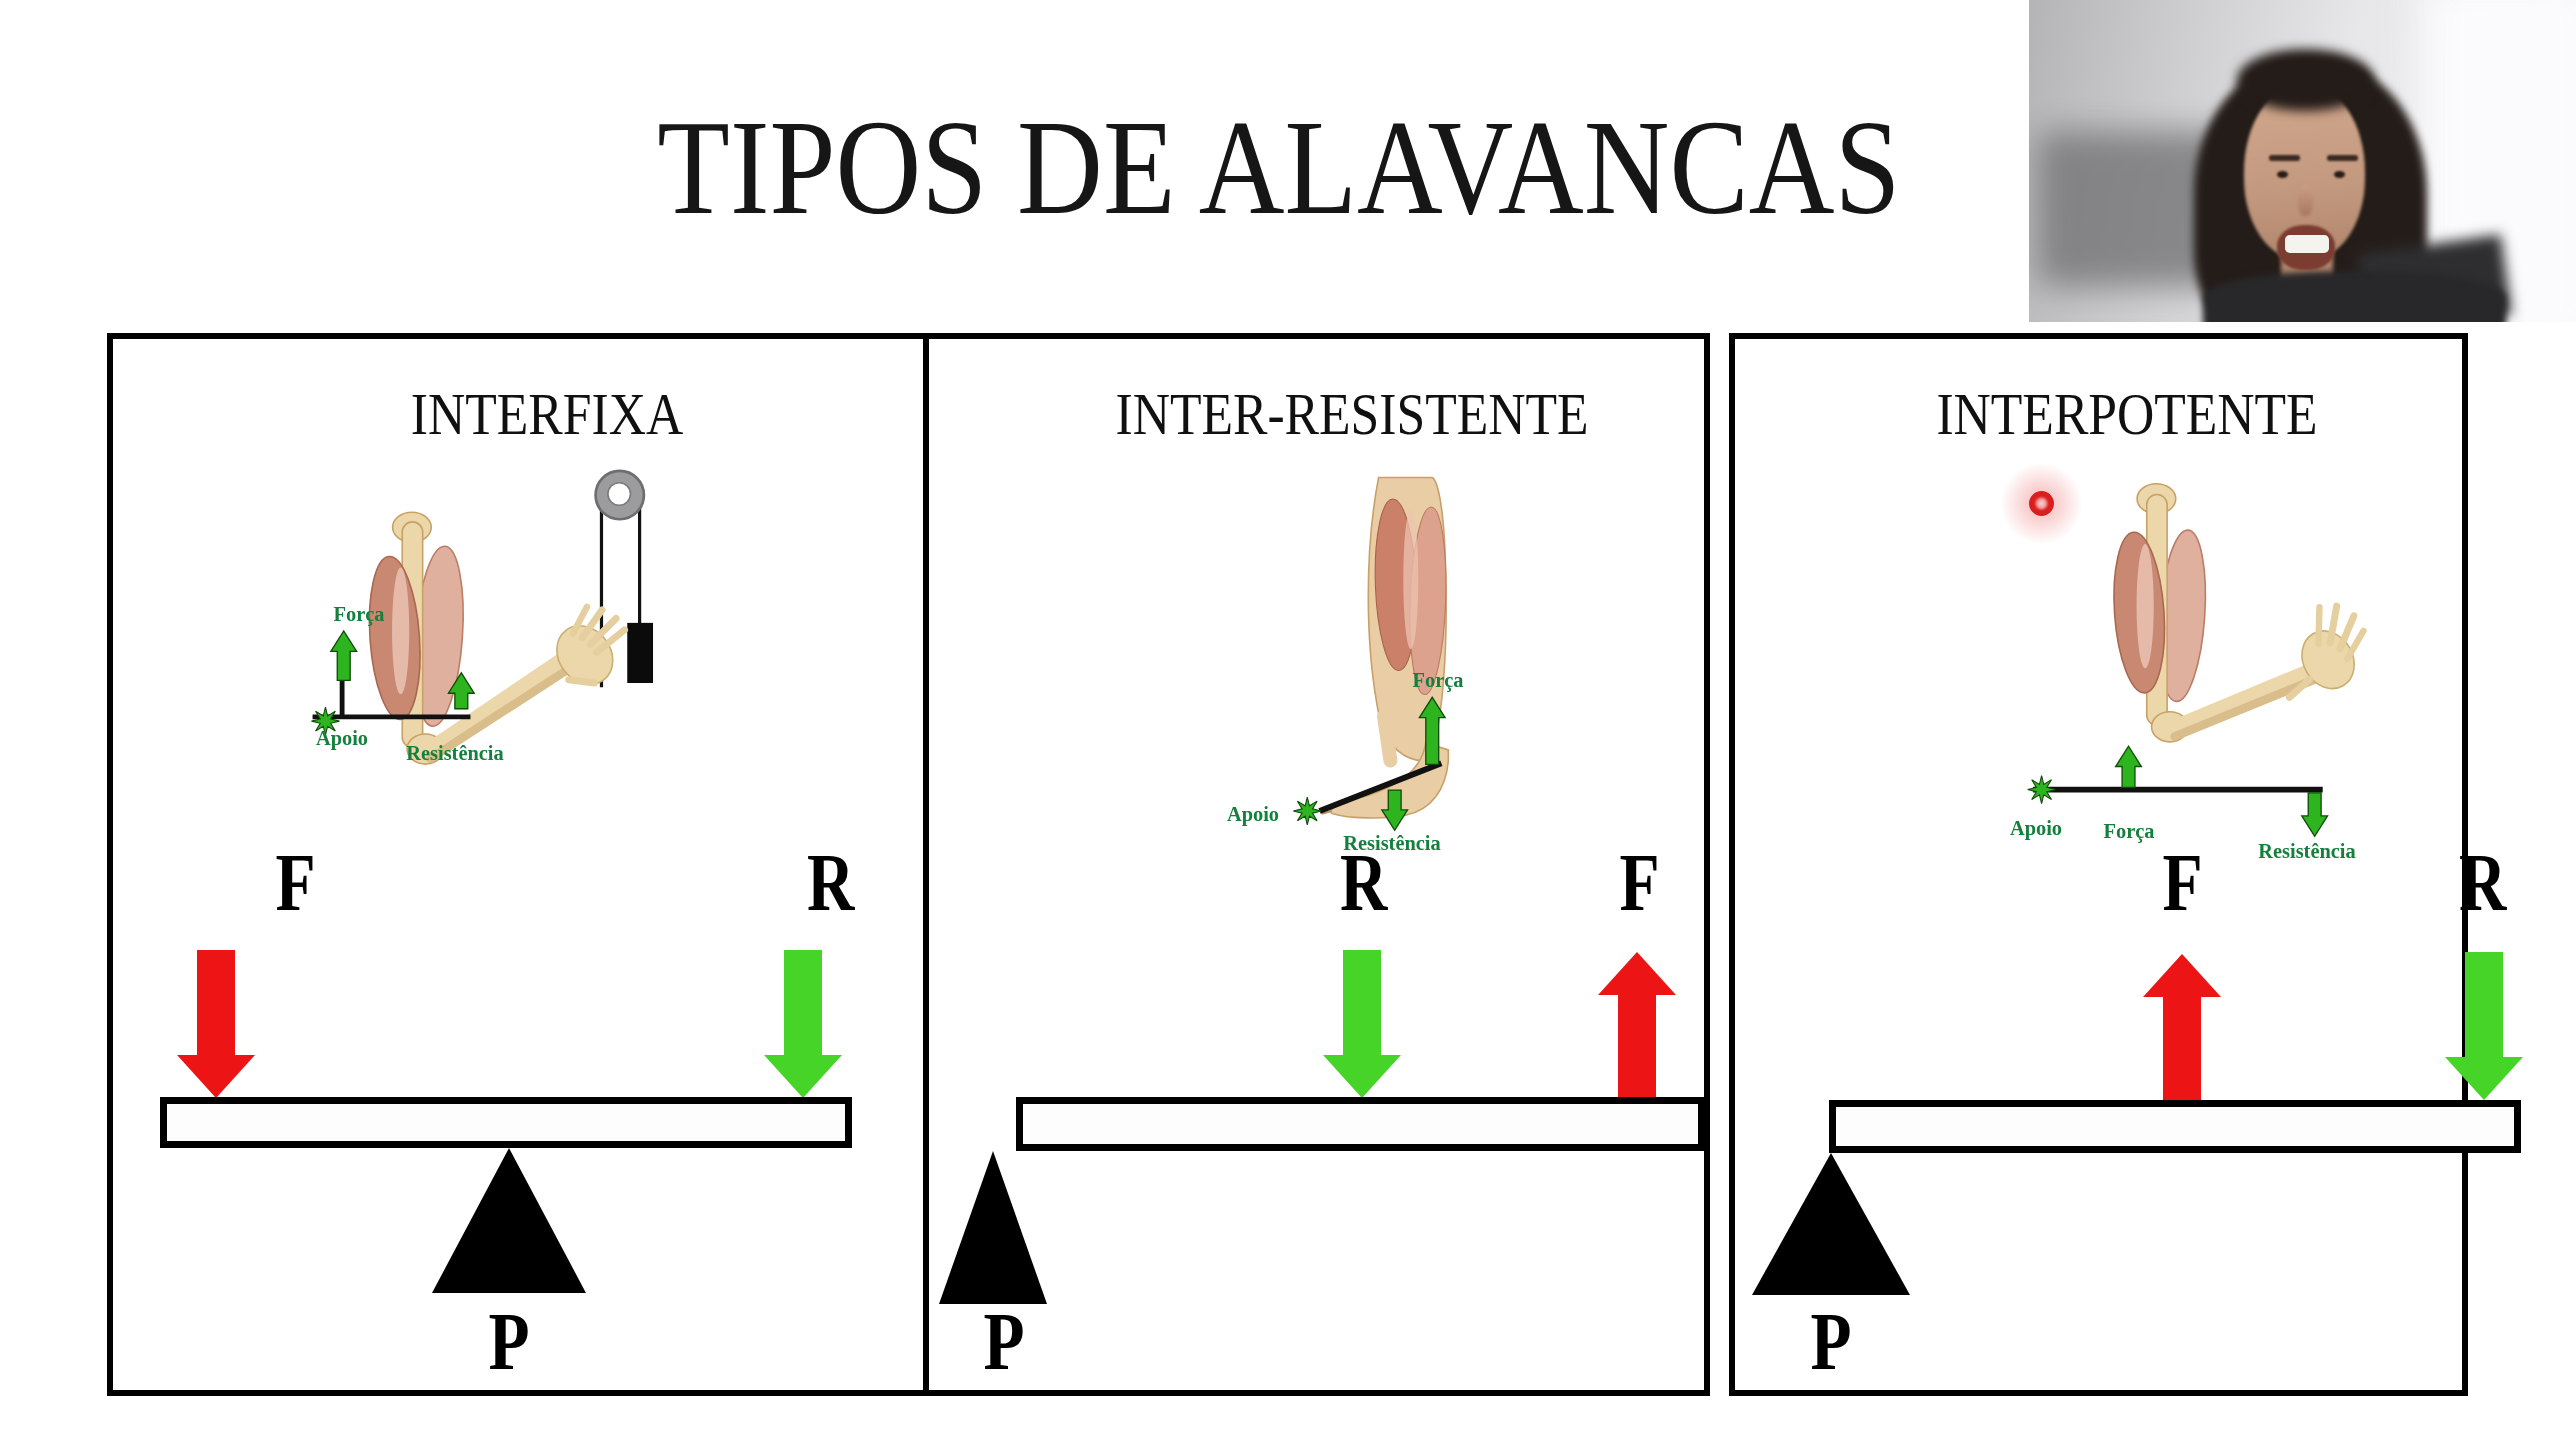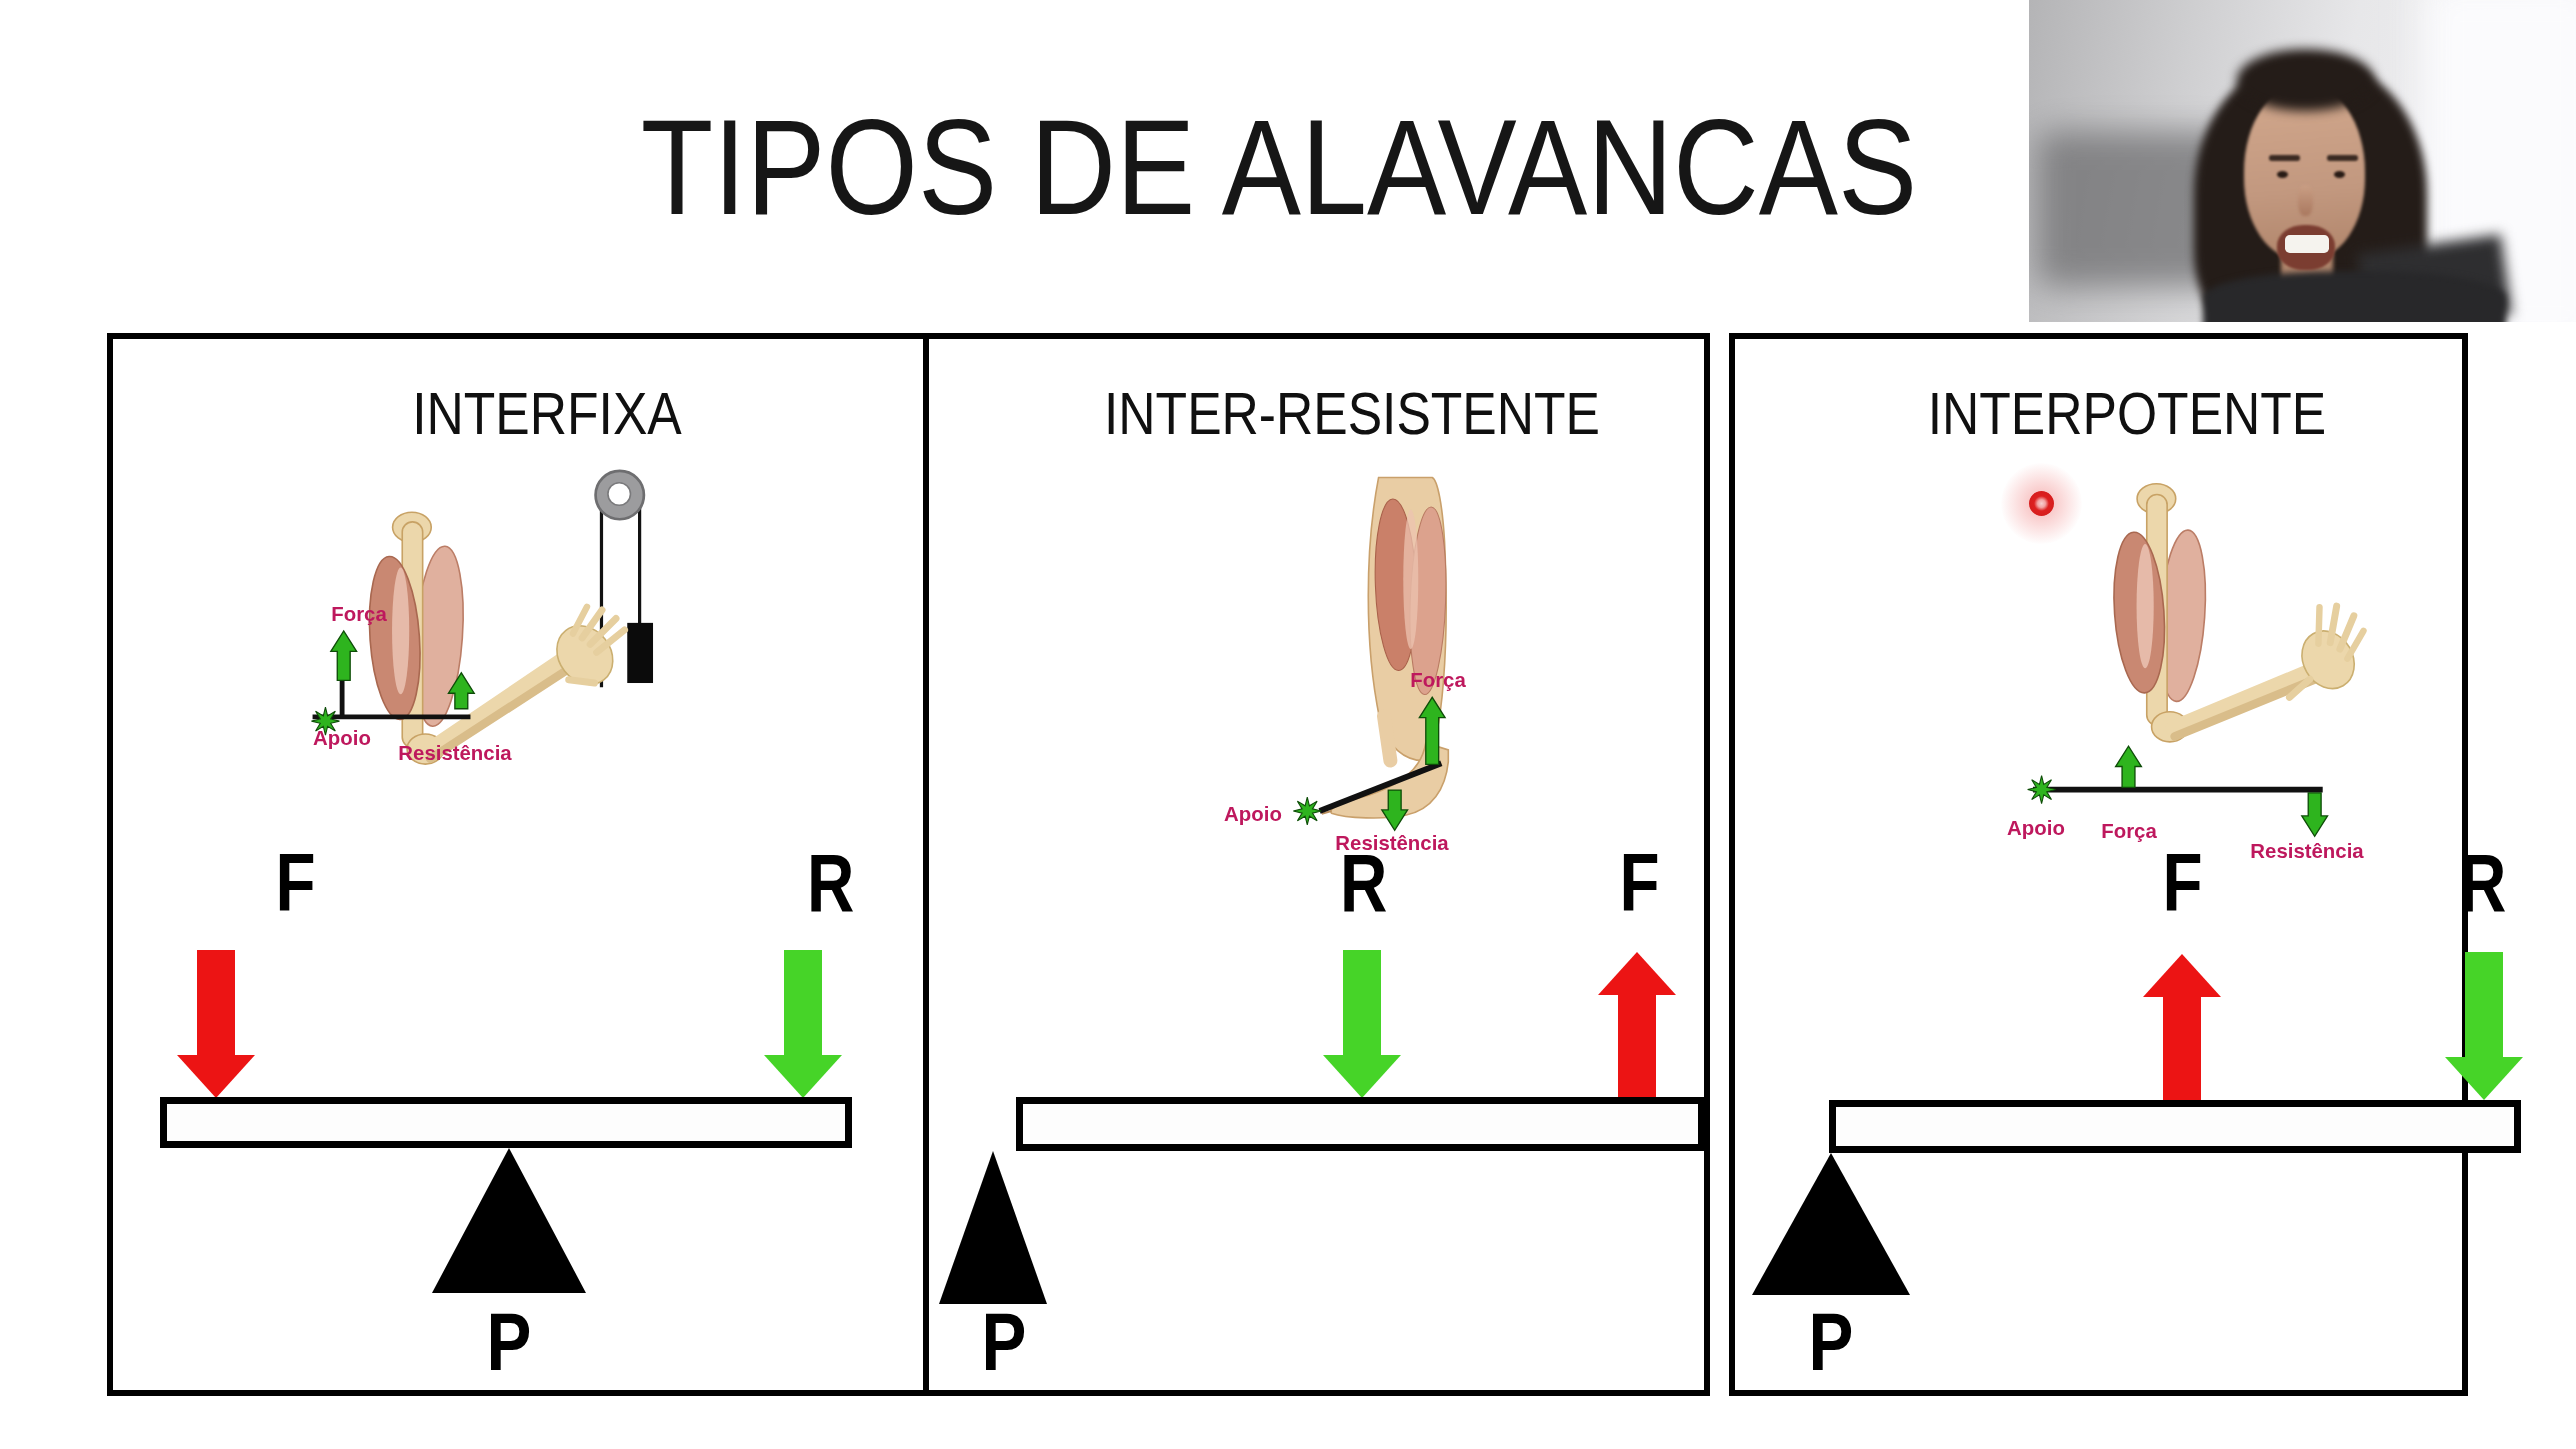--- a/index.html
+++ b/index.html
@@ -1,26 +1,26 @@
 <!DOCTYPE html>
 <html style="font-size:8.6px"><head>
 <meta charset="utf-8">
 <style>
   html,body{margin:0;padding:0;background:#fff;}
   #stage{position:relative;width:2576px;height:1449px;background:#ffffff;overflow:hidden;
-         font-family:Liberation Sans, sans-serif;color:#111;}
+         font-family:Liberation Serif, serif;color:#111;}
   .title{position:absolute;left:1279px;top:100px;font-size:135px;line-height:1;white-space:nowrap;
          font-weight:400;color:#161616;transform:translateX(-50%) scaleX(0.88);}
   .panel{position:absolute;top:333px;height:1063px;border:6.4px solid #000;background:#fff;box-sizing:border-box;}
   #panel-1{left:107px;width:932px;}
   #panel-2{left:923px;width:787px;}
   #panel-3{left:1729px;width:739px;}
   .phead{position:absolute;top:45px;font-size:60px;line-height:1;white-space:nowrap;font-weight:400;
          color:#101010;transform:translateX(-50%) scaleX(0.86);}
-  .slabel{position:absolute;font-size:20.4px;font-weight:bold;line-height:1;white-space:nowrap;color:#be185d;
+  .slabel{position:absolute;font-size:20.4px;font-weight:bold;line-height:1;white-space:nowrap;color:#15803d;
           transform:translateX(-50%);}
   .bigletter{position:absolute;font-size:82px;font-weight:bold;line-height:1;color:#000;
              transform:translateX(-50%) scaleX(0.80);letter-spacing:-1.6px;}
   .barrow{position:absolute;width:78px;}
   .barrow .shaft{width:38px;height:105px;margin:0 auto;background:currentColor;}
   .barrow .head-down{width:0;height:0;margin:0 auto;
         border-left:39px solid transparent;border-right:39px solid transparent;border-top:43px solid currentColor;}
   .barrow .head-up{width:0;height:0;margin:0 auto;
         border-left:39px solid transparent;border-right:39px solid transparent;border-bottom:43px solid currentColor;}
   .red{color:#ec1414;}

